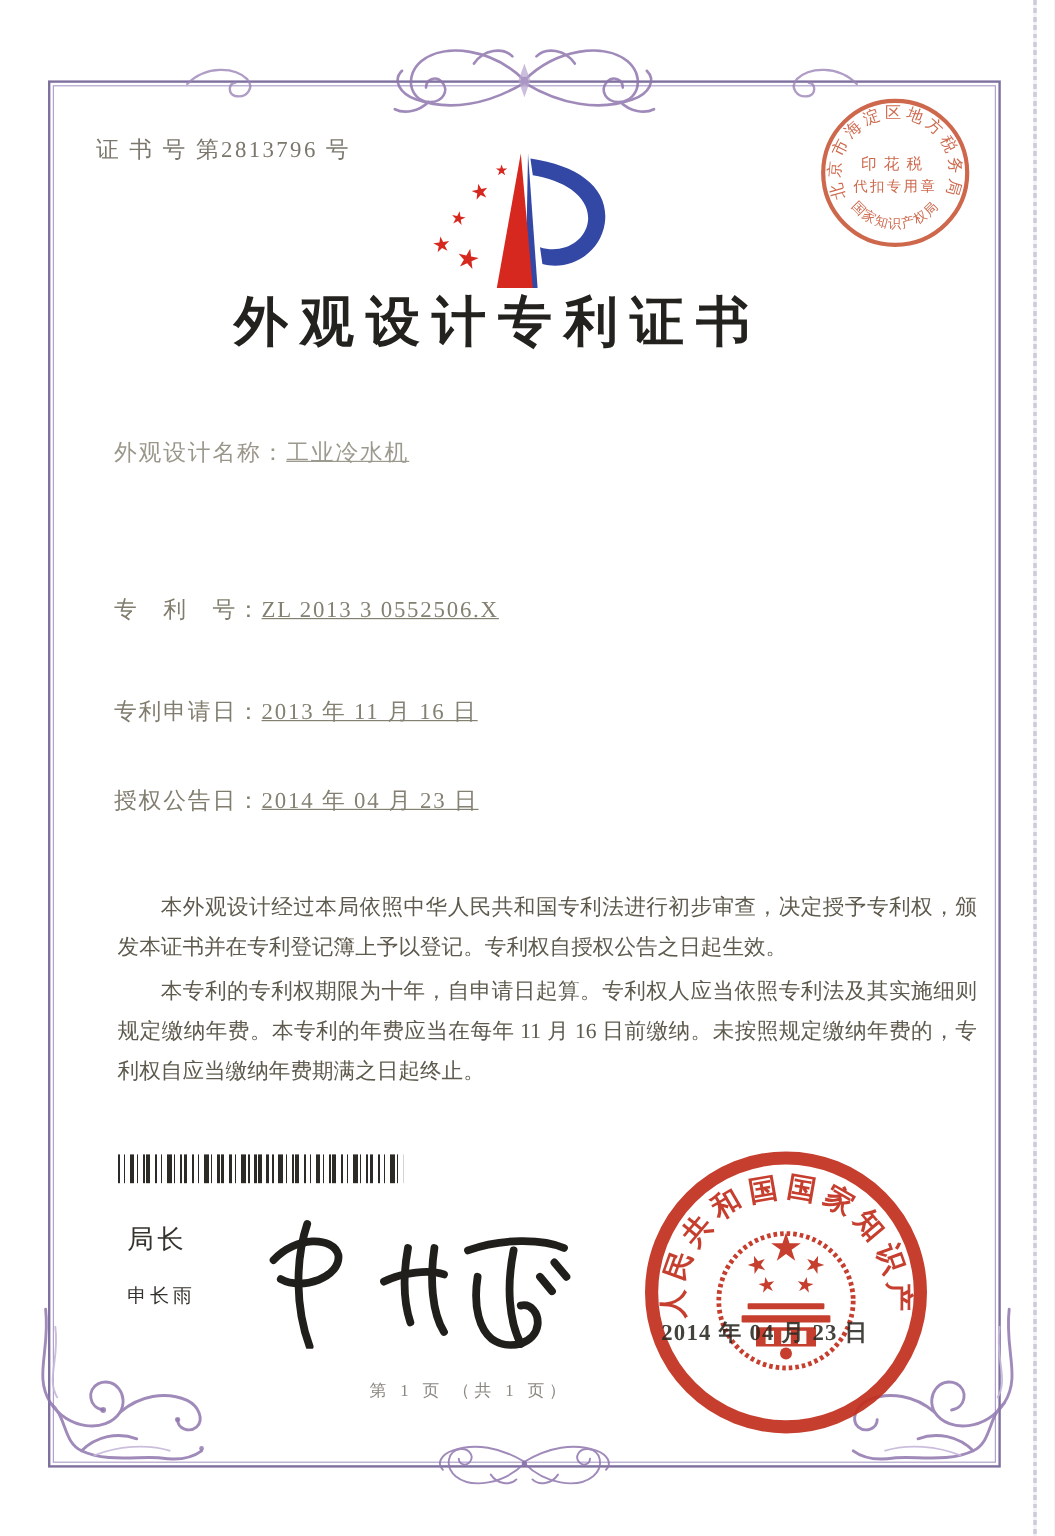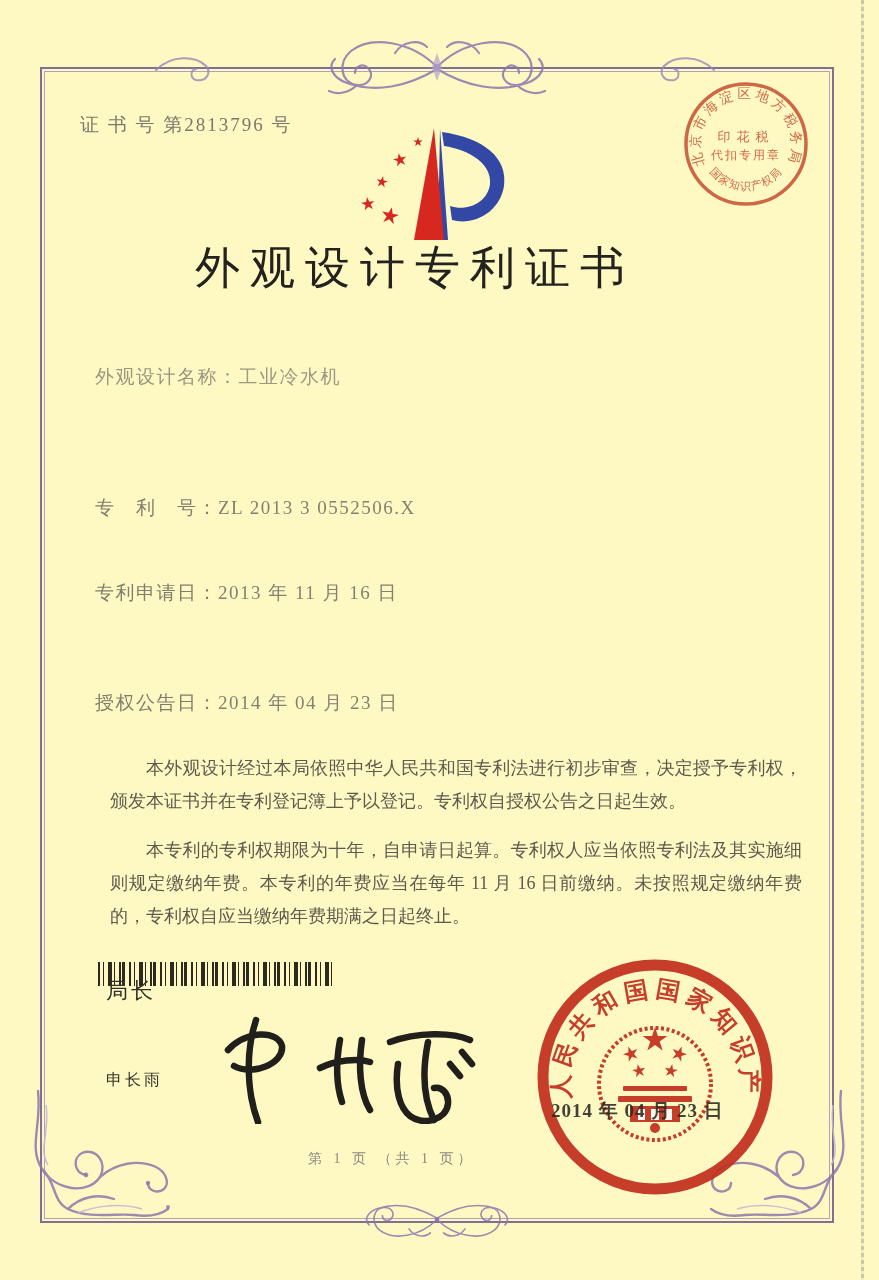--- a/index.html
+++ b/index.html
@@ -1,52 +1,52 @@
 <!DOCTYPE html>
 <html><head>
 <meta charset="utf-8">
 <style>
   html,body{margin:0;padding:0;background:#e9e7e2;}
   #page{
     position:relative;width:879px;height:1280px;margin:0 auto;
-    background:#fef9c3;overflow:hidden;
+    background:#ffffff;overflow:hidden;
     font-family:"Liberation Serif","DejaVu Serif",serif;
   }
   
   .frame{position:absolute;left:40px;top:67px;width:790px;height:1152px;
     border:2px solid rgba(104,88,142,.85);}
   .frame-inner{position:absolute;inset:2px;border:1px solid rgba(158,138,190,.8);}
   .ornament{position:absolute;pointer-events:none;}
   .scan-edge{position:absolute;left:861px;top:0;width:3px;height:1280px;opacity:.55;
     background:repeating-linear-gradient(180deg,rgba(70,70,125,.5) 0 4px,rgba(70,70,125,.12) 4px 7px);}
   
   .cert-number{position:absolute;left:80px;top:112px;font-size:19px;letter-spacing:2px;
     color:#7b776c;}
   .logo{position:absolute;left:352px;top:124px;width:170px;height:120px;}
   .title{position:absolute;left:0;right:49px;top:238px;text-align:center;
-    font-size:45px;font-weight:400;letter-spacing:10px;color:#24221f;}
+    font-size:45px;font-weight:700;letter-spacing:10px;color:#24221f;}
   
   .field{position:absolute;left:95px;font-size:19px;color:#817d6e;letter-spacing:1.5px;white-space:nowrap;}
-  .field .val{color:#848072;}
+  .field .val{color:#848072;text-decoration:underline;}
   .field.faint{opacity:.8;}
   
   .body-block{position:absolute;left:94px;top:736px;width:724px;
     font-size:18px;line-height:33px;color:#5e5a4d;text-align:justify;}
-  .body-block p{margin:16px;text-indent:2em;}
+  .body-block p{margin:4px;text-indent:2em;}
   
   .barcode{position:absolute;left:98px;top:962px;width:238px;height:24px;opacity:.9;
     background:repeating-linear-gradient(90deg,
       #15130e 0 2px,transparent 2px 5px,
       #15130e 5px 6px,transparent 6px 10px,
       #15130e 10px 14px,transparent 14px 16px,
       #15130e 16px 17px,transparent 17px 21px,
       #15130e 21px 23px,transparent 23px 24px,
       #15130e 24px 27px,transparent 27px 31px);}
   
-  .comm-title{position:absolute;left:106px;top:976px;font-size:22px;letter-spacing:3px;color:#34322d;}
+  .comm-title{position:absolute;left:106px;top:1018px;font-size:22px;letter-spacing:3px;color:#34322d;}
   .comm-name{position:absolute;left:106px;top:1070px;font-size:16px;letter-spacing:3px;color:#34322d;}
   .signature{position:absolute;left:212px;top:1006px;width:275px;height:118px;}
   
   .seal{position:absolute;left:534px;top:956px;width:242px;height:242px;opacity:.93;}
   .seal-date{position:absolute;left:551px;top:1098px;font-size:19px;letter-spacing:1px;
     color:#2a2823;font-weight:600;opacity:.88;white-space:nowrap;}
   .tax-stamp{position:absolute;left:681px;top:79px;width:130px;height:130px;opacity:.88;}
   
   .page-footer{position:absolute;left:308px;top:1150px;width:200px;text-align:left;
     font-size:14px;letter-spacing:4px;color:#8b8781;}
@@ -148,21 +148,21 @@
 
   <div class="field faint" style="top:364px">
     <span>外观设计名称：</span><span class="val">工业冷水机</span>
   </div>
   <div class="field" style="top:495px">
     <span>专　利　号：</span><span class="val">ZL 2013 3 0552506.X</span>
   </div>
   <div class="field" style="top:580px">
     <span>专利申请日：</span><span class="val">2013 年 11 月 16 日</span>
   </div>
-  <div class="field" style="top:690px">
+  <div class="field" style="top:654px">
     <span>授权公告日：</span><span class="val">2014 年 04 月 23 日</span>
   </div>
 
   <div class="body-block">
     <p>本外观设计经过本局依照中华人民共和国专利法进行初步审查，决定授予专利权，颁发本证书并在专利登记簿上予以登记。专利权自授权公告之日起生效。</p>
     <p>本专利的专利权期限为十年，自申请日起算。专利权人应当依照专利法及其实施细则规定缴纳年费。本专利的年费应当在每年 11 月 16 日前缴纳。未按照规定缴纳年费的，专利权自应当缴纳年费期满之日起终止。</p>
   </div>
 
   <div class="barcode"></div>
 

